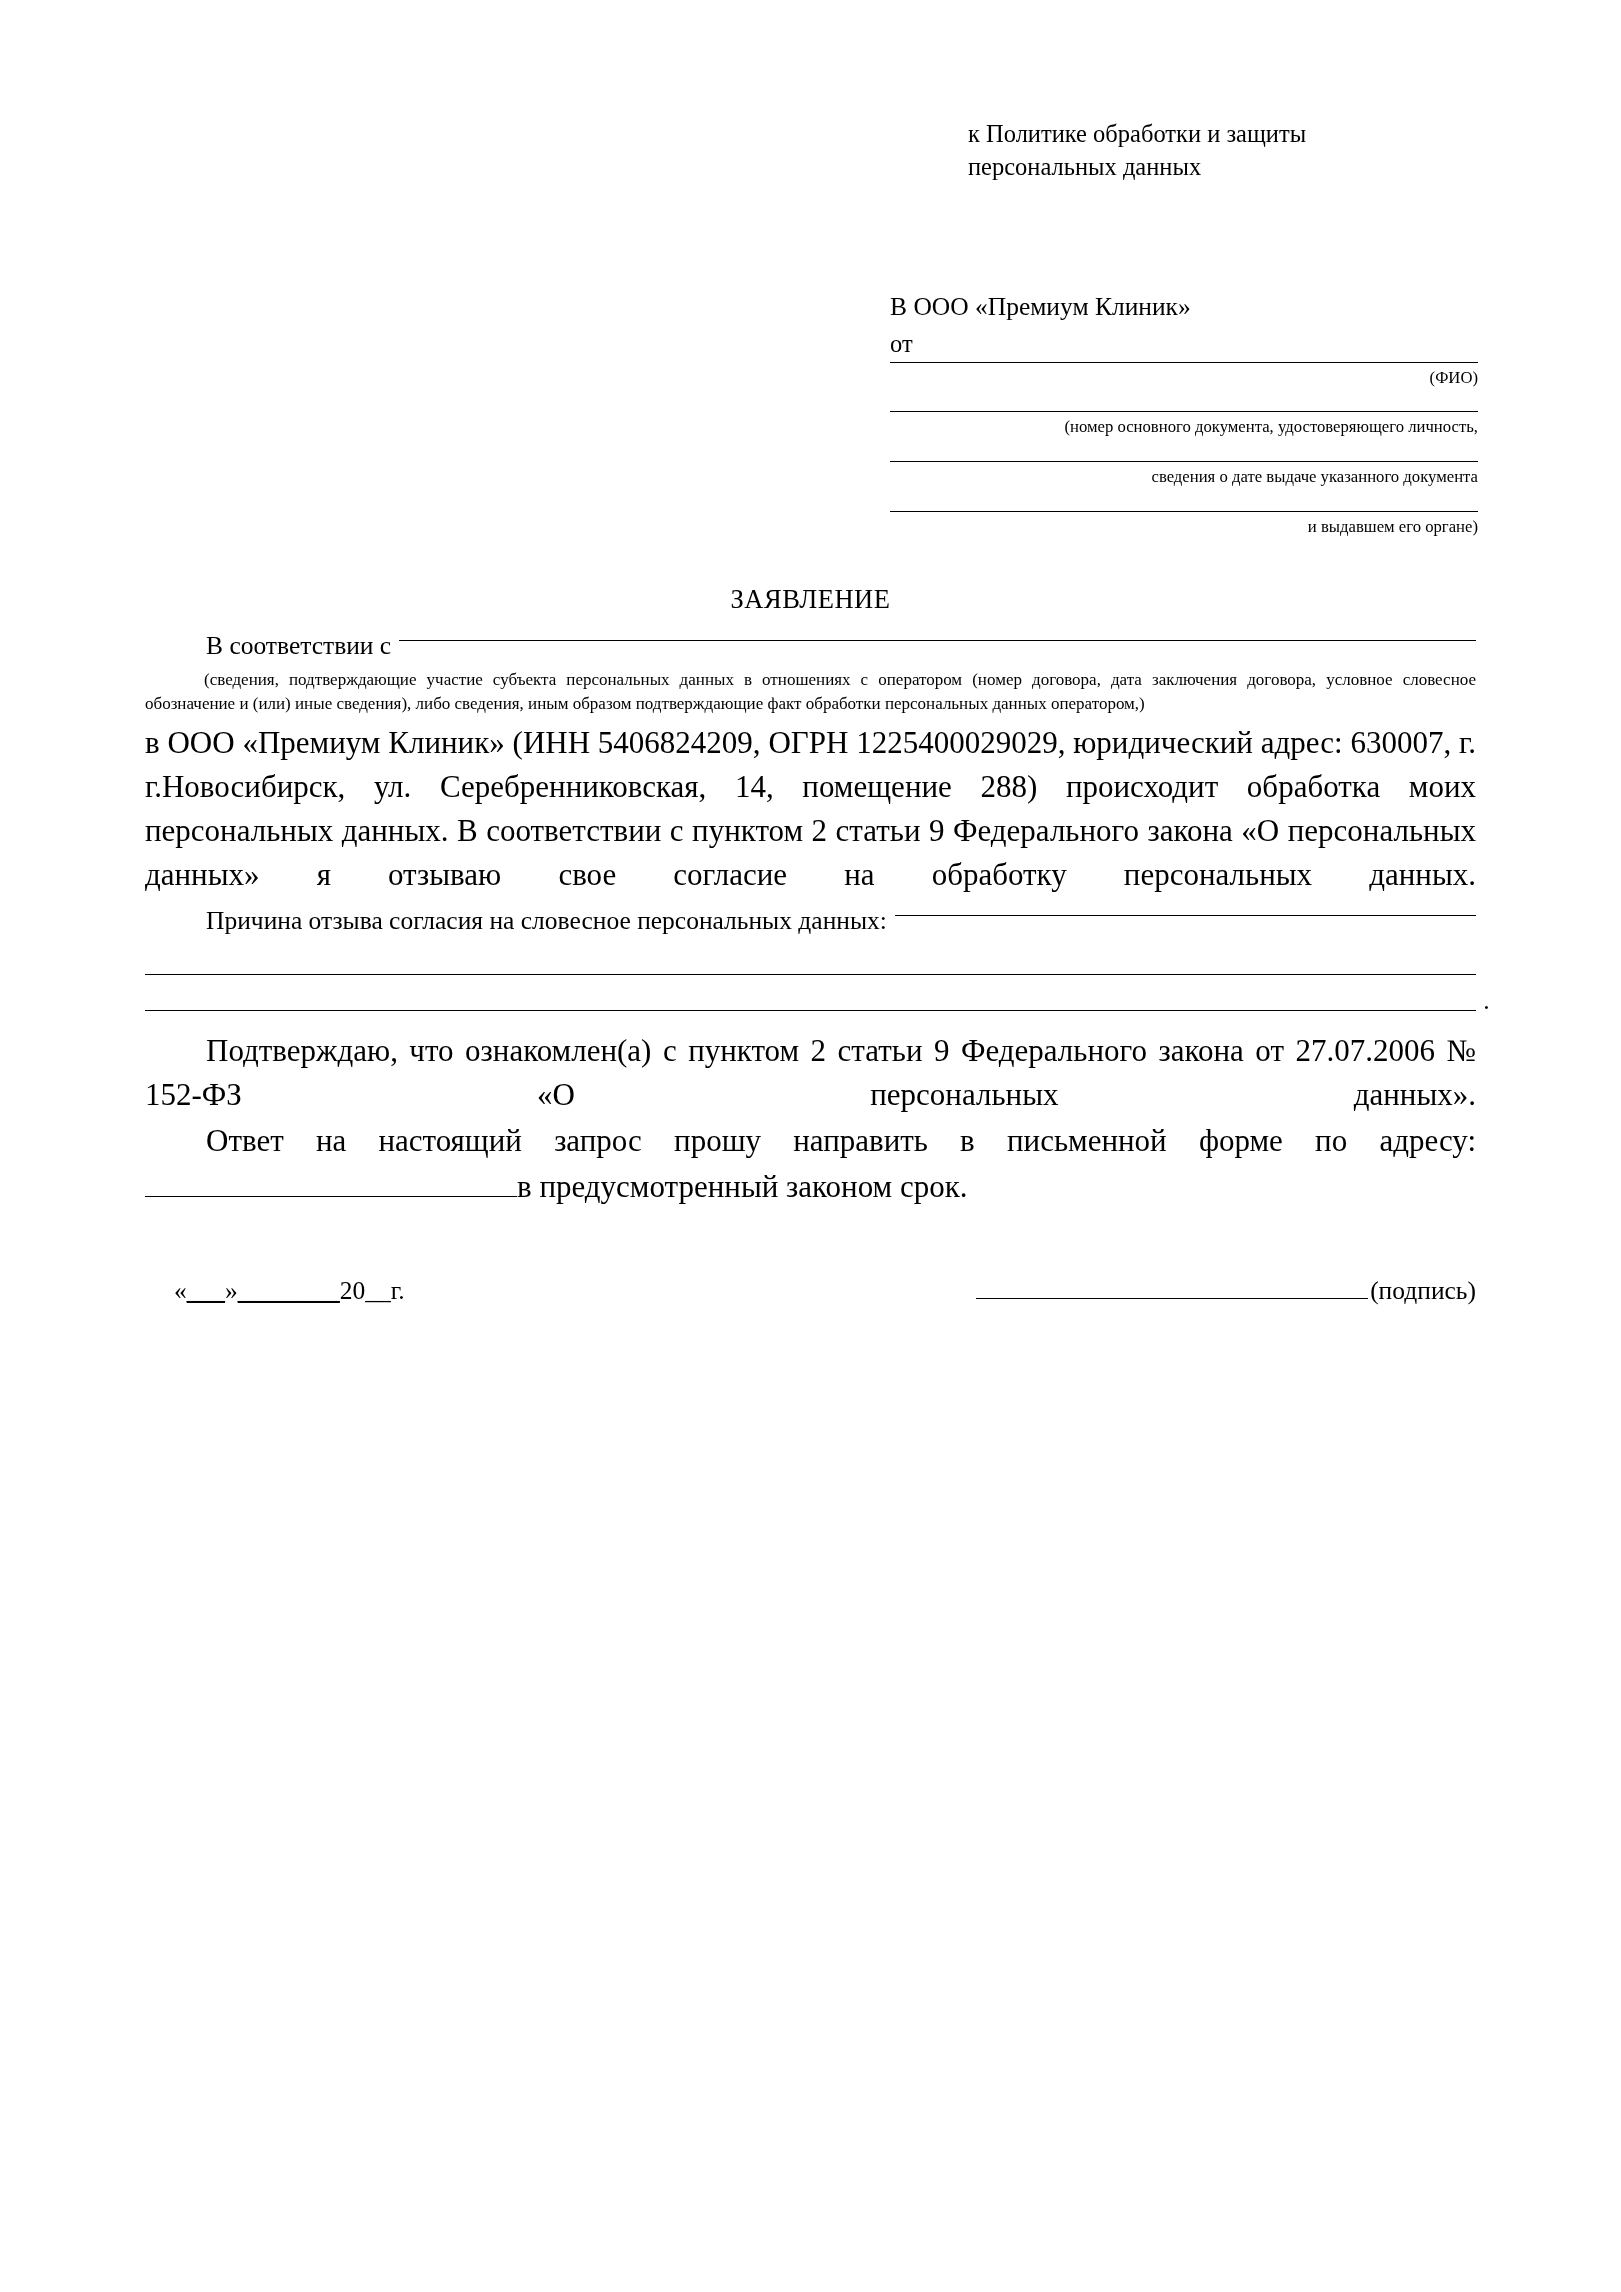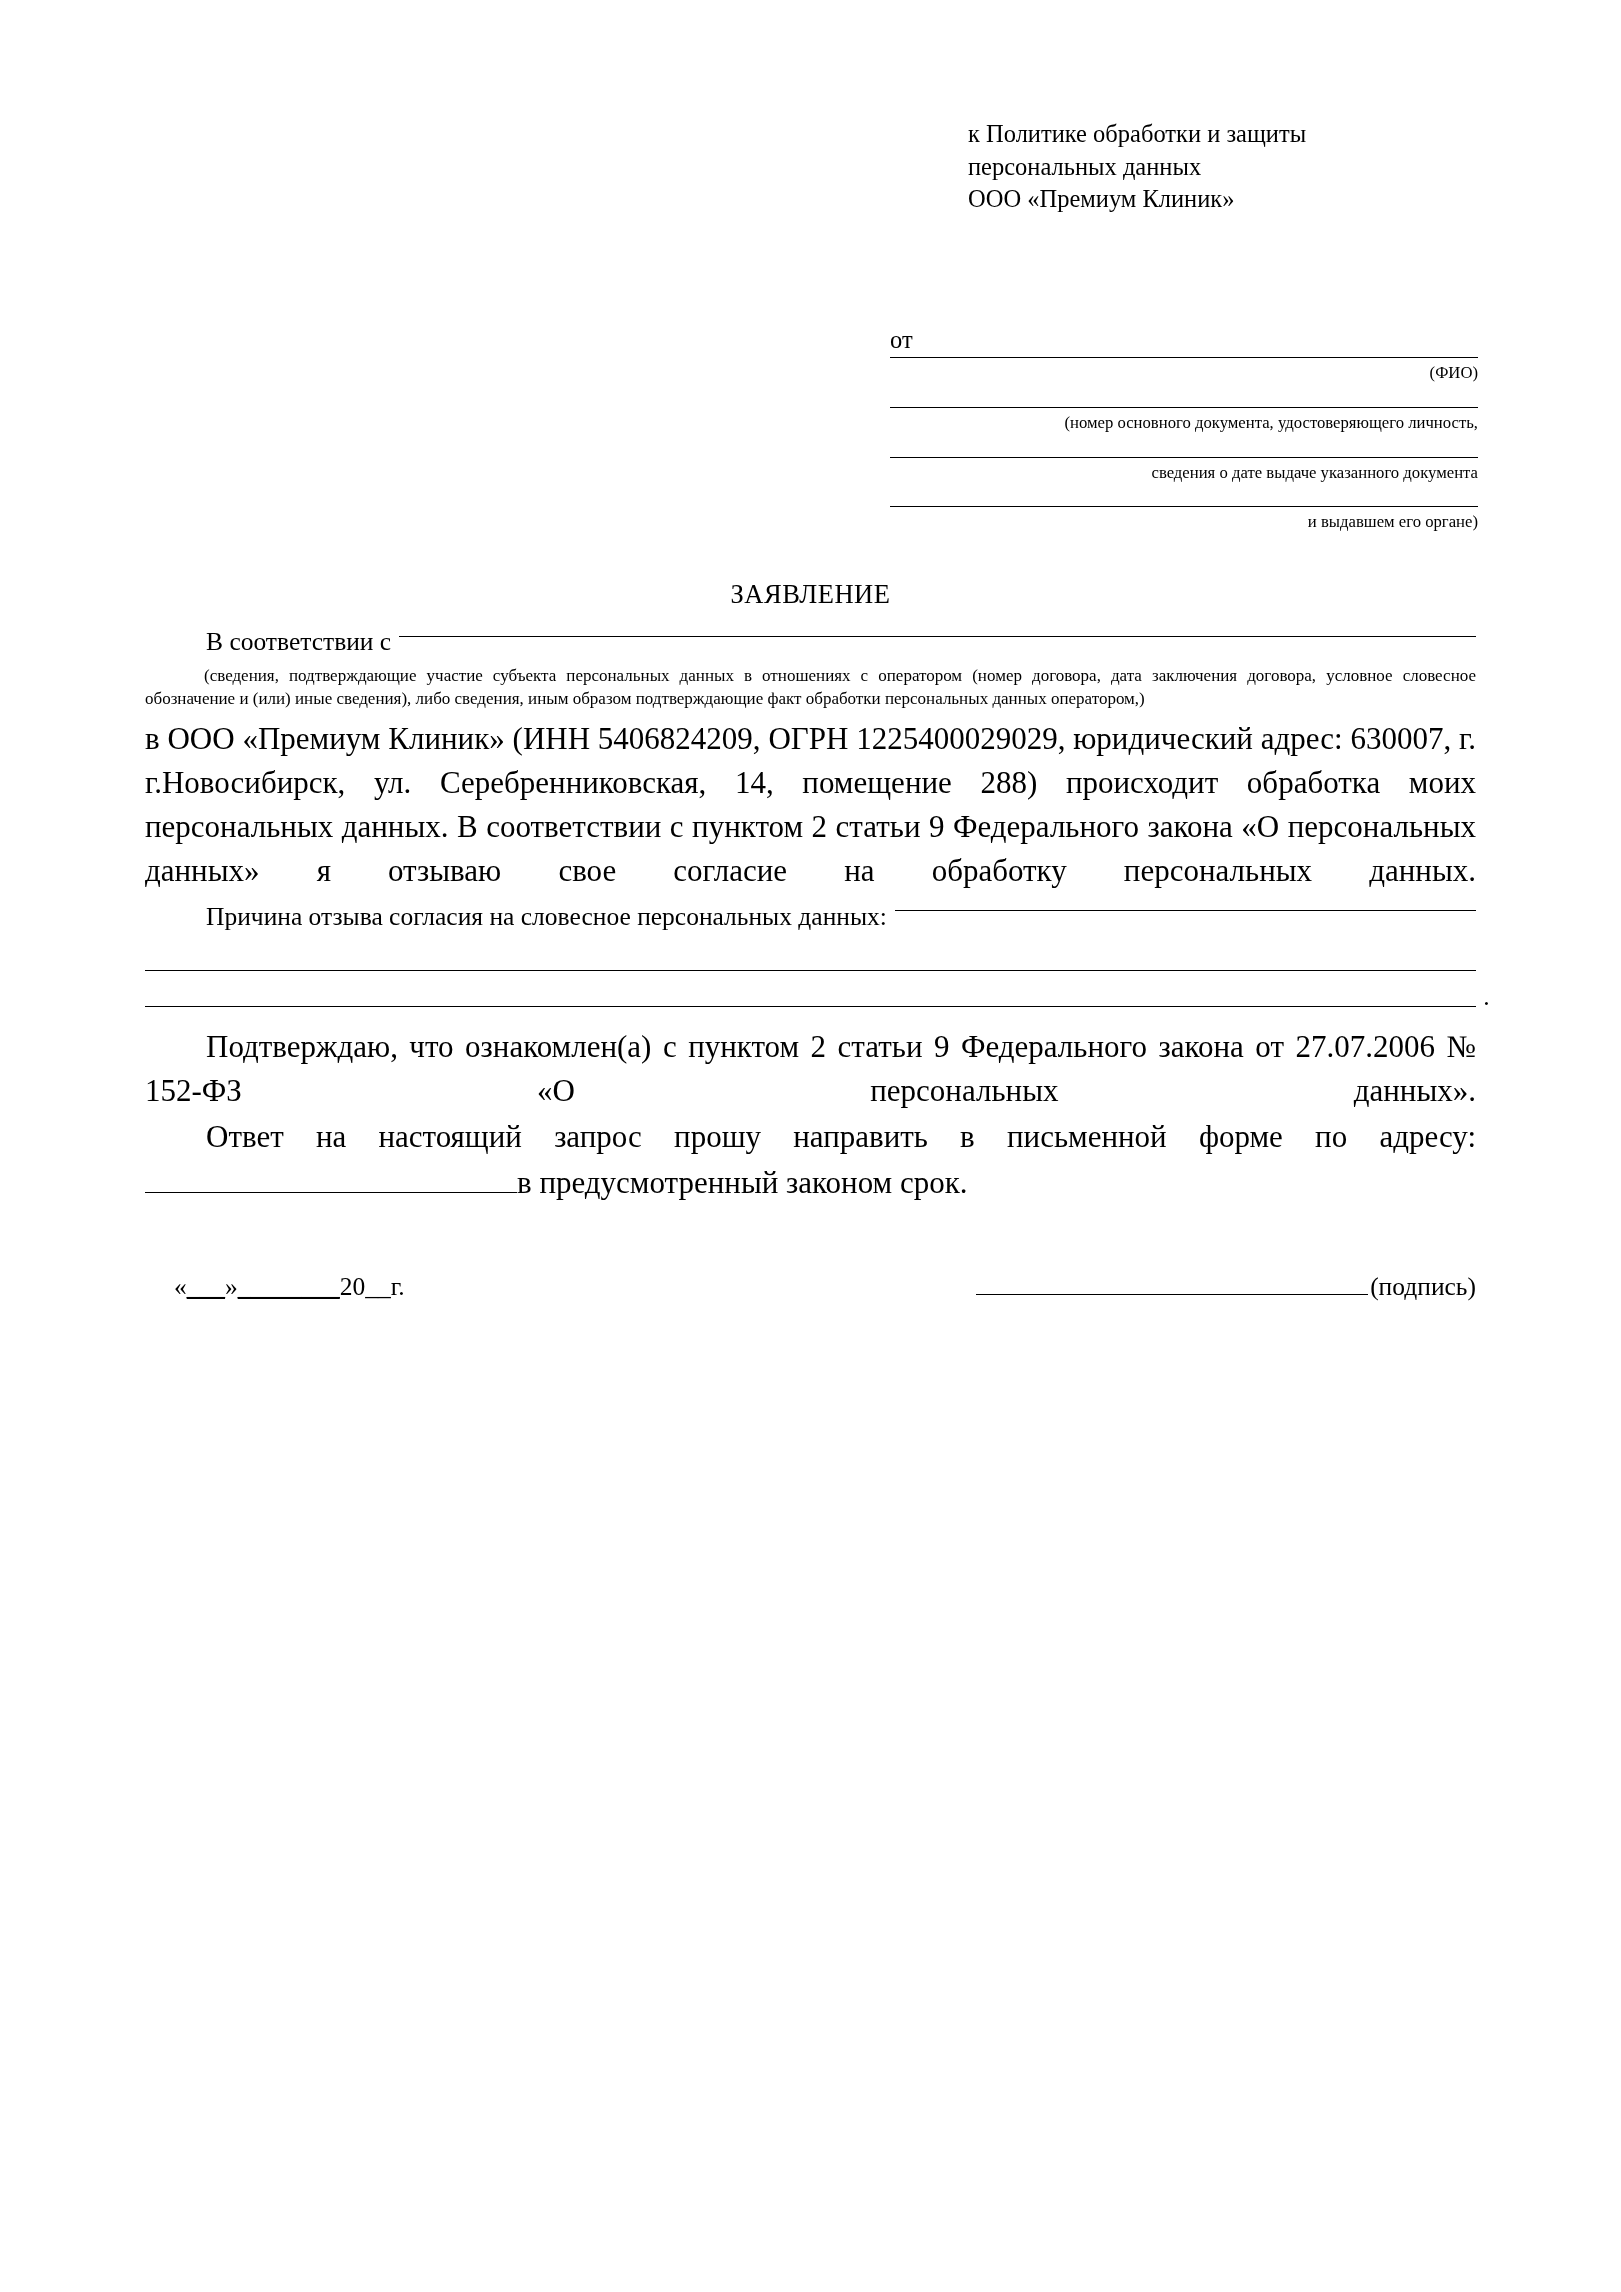--- a/index.html
+++ b/index.html
@@ -159,27 +159,27 @@
   .underline-seg { text-decoration: underline; }
 </style>
 </head>
 <body>
 
 <div class="page">
 
   <div class="header-block">
     <div>к Политике обработки и защиты</div>
     <div>персональных данных</div>
-    <div>ООО «Премиум Клиник»</div>
   </div>
 
   <div class="doc-title">
   </div>
 
   <div class="addressee">
+    <div class="to-line">В ООО «Премиум Клиник»</div>
     <div class="ot">от</div>
 
     <div class="rule"></div>
     <div class="rule-caption">(ФИО)</div>
 
     <div class="rule-gap"></div>
     <div class="rule"></div>
     <div class="rule-caption">(номер основного документа, удостоверяющего личность,</div>
 
     <div class="rule-gap"></div>

